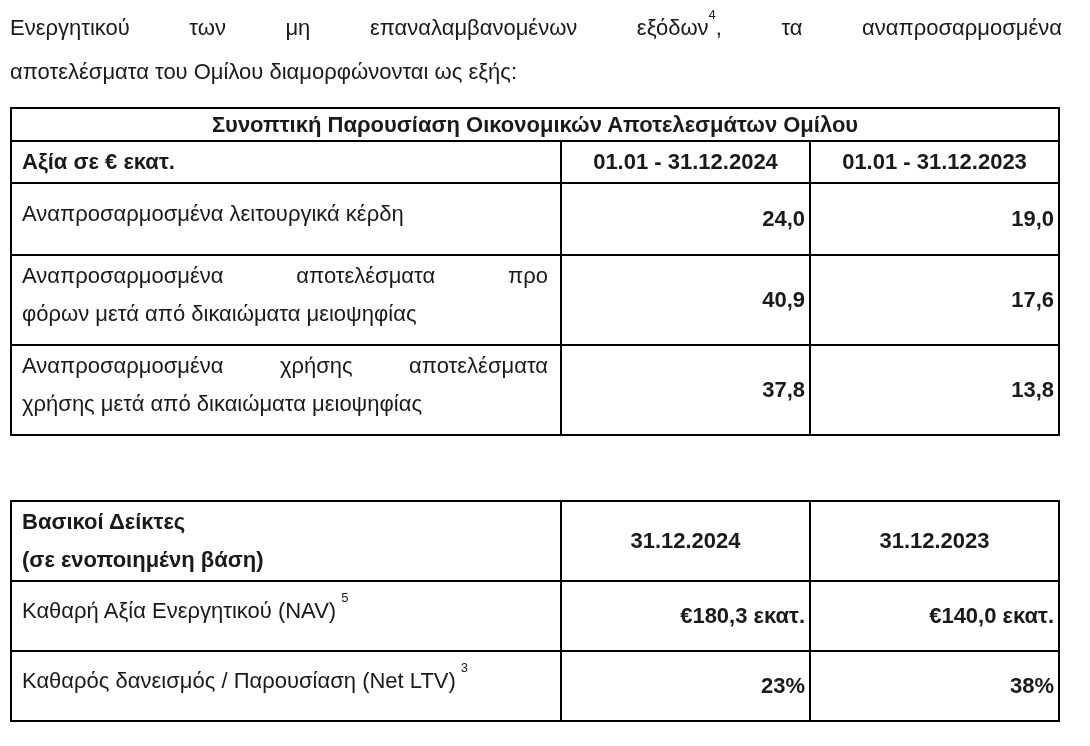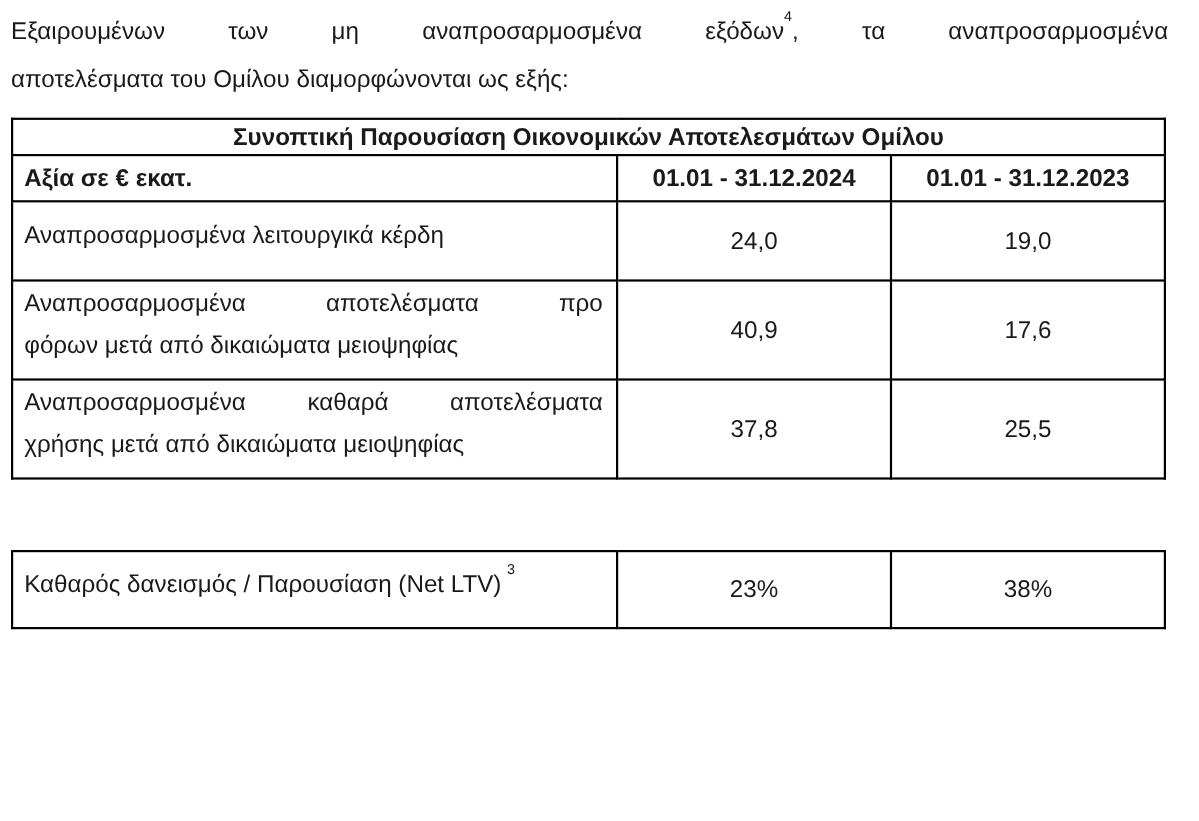--- a/index.html
+++ b/index.html
@@ -65,34 +65,35 @@
     text-align: center;
     line-height: 36px;
     padding: 2px 16px;
   }
   td.lbl {
     text-align: left;
     padding: 1px 12px 11px 10px;
     line-height: 38px;
   }
   td.val {
-    text-align: center;
+    text-align: right;
     line-height: 38px;
     padding: 16px 4px;
+    font-weight: bold;
   }
   .t2 th.hlbl { line-height: 38px; padding-top: 1px; padding-bottom: 1px; }
   .t2 td.lbl, .t2 td.val { line-height: 36px; }
 </style>
 </head>
 <body>
 
 <div class="page">
 
   <div class="intro">
-    <span class="bl jl"><span>Εξαιρουμένων των μη αναπροσαρμοσμένα εξόδων</span><sup class="fn">4</sup><span>, τα αναπροσαρμοσμένα</span></span>
+    <span class="bl jl"><span>Ενεργητικού των μη επαναλαμβανομένων εξόδων</span><sup class="fn">4</sup><span>, τα αναπροσαρμοσμένα</span></span>
     <span class="bl">αποτελέσματα του Ομίλου διαμορφώνονται ως εξής:</span>
   </div>
 
   <table class="t1">
     <colgroup>
         <col class="c-label">
         <col class="c-num">
         <col class="c-num">
       </colgroup>
     <tbody>
@@ -114,37 +115,50 @@
       <tr>
         <td class="lbl">
           <span class="bl jl">Αναπροσαρμοσμένα αποτελέσματα προ</span>
           <span class="bl">φόρων μετά από δικαιώματα μειοψηφίας</span>
         </td>
         <td class="val">40,9</td>
         <td class="val">17,6</td>
       </tr>
       <tr>
         <td class="lbl">
-          <span class="bl jl">Αναπροσαρμοσμένα καθαρά αποτελέσματα</span>
+          <span class="bl jl">Αναπροσαρμοσμένα χρήσης αποτελέσματα</span>
           <span class="bl">χρήσης μετά από δικαιώματα μειοψηφίας</span>
         </td>
         <td class="val">37,8</td>
-        <td class="val">25,5</td>
+        <td class="val">13,8</td>
       </tr>
     </tbody>
   </table>
 
   <table class="t2">
     <colgroup>
         <col class="c-label">
         <col class="c-num">
         <col class="c-num">
       </colgroup>
     <tbody>
       <tr>
+        <th class="hlbl">
+          <span class="bl">Βασικοί Δείκτες</span>
+          <span class="bl">(σε ενοποιημένη βάση)</span>
+        </th>
+        <th class="hctr">31.12.2024</th>
+        <th class="hctr">31.12.2023</th>
+      </tr>
+      <tr>
+        <td class="lbl"><span>Καθαρή Αξία Ενεργητικού (NAV)</span><sup class="fn sp">5</sup></td>
+        <td class="val">€180,3 εκατ.</td>
+        <td class="val">€140,0 εκατ.</td>
+      </tr>
+      <tr>
         <td class="lbl"><span>Καθαρός δανεισμός / Παρουσίαση (Net LTV)</span><sup class="fn sp">3</sup></td>
         <td class="val">23%</td>
         <td class="val">38%</td>
       </tr>
     </tbody>
   </table>
 
 </div>
 
 </body></html>

